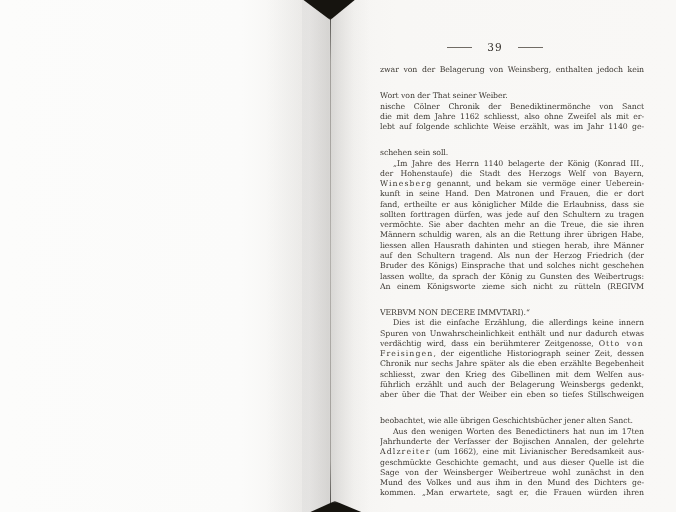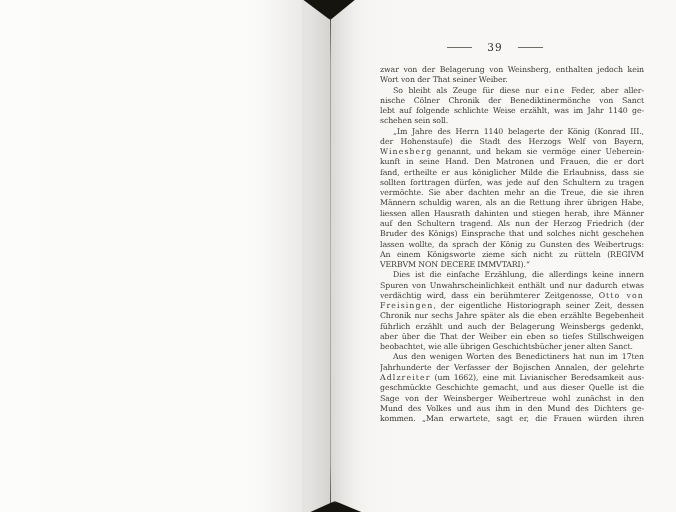--- a/index.html
+++ b/index.html
@@ -87,21 +87,21 @@
     line-height: 10.27px;
     letter-spacing: -0.1px;
   }
   .line {
     height: 10.27px;
     overflow: hidden;
     text-align: justify;
     text-align-last: justify;
     white-space: normal;
   }
-  .line.last { text-align-last: left; }
+  .line.last { text-align-last: left; margin-top: 16px; }
   .line.indent { text-indent: 13px; }
   .spaced { letter-spacing: 1.1px; }
 </style>
 </head>
 <body>
 
 <div class="scan">
   <div class="left-page"></div>
   <div class="right-page"></div>
   <div class="gutter-shade"></div>
@@ -111,22 +111,22 @@
 
   <div class="page-header">
     <span class="dash"></span>
     <span class="page-number">39</span>
     <span class="dash"></span>
   </div>
 
   <div class="text-block">
       <div class="line">zwar von der Belagerung von Weinsberg, enthalten jedoch kein</div>
       <div class="line last">Wort von der That seiner Weiber.</div>
-      <div class="line indent"><span>So bleibt als Zeuge für diese nur </span><span class="spaced">eine</span><span> Feder, aber aller-</span></div>
       <div class="line">nische Cölner Chronik der Benediktinermönche von Sanct Pantaleon,</div>
+      <div class="line">die mit dem Jahre 1162 schliesst, also ohne Zweifel als mit er-</div>
       <div class="line">lebt auf folgende schlichte Weise erzählt, was im Jahr 1140 ge-</div>
       <div class="line last">schehen sein soll.</div>
       <div class="line indent">„Im Jahre des Herrn 1140 belagerte der König (Konrad III.,</div>
       <div class="line">der Hohenstaufe) die Stadt des Herzogs Welf von Bayern,</div>
       <div class="line"><span class="spaced">Winesberg</span><span> genannt, und bekam sie vermöge einer Ueberein-</span></div>
       <div class="line">kunft in seine Hand. Den Matronen und Frauen, die er dort</div>
       <div class="line">fand, ertheilte er aus königlicher Milde die Erlaubniss, dass sie</div>
       <div class="line">sollten forttragen dürfen, was jede auf den Schultern zu tragen</div>
       <div class="line">vermöchte. Sie aber dachten mehr an die Treue, die sie ihren</div>
       <div class="line">Männern schuldig waren, als an die Rettung ihrer übrigen Habe,</div>
@@ -134,20 +134,21 @@
       <div class="line">auf den Schultern tragend. Als nun der Herzog Friedrich (der</div>
       <div class="line">Bruder des Königs) Einsprache that und solches nicht geschehen</div>
       <div class="line">lassen wollte, da sprach der König zu Gunsten des Weibertrugs:</div>
       <div class="line">An einem Königsworte zieme sich nicht zu rütteln (REGIVM</div>
       <div class="line last">VERBVM NON DECERE IMMVTARI).“</div>
       <div class="line indent">Dies ist die einfache Erzählung, die allerdings keine innern</div>
       <div class="line">Spuren von Unwahrscheinlichkeit enthält und nur dadurch etwas</div>
       <div class="line"><span>verdächtig wird, dass ein berühmterer Zeitgenosse, </span><span class="spaced">Otto von</span></div>
       <div class="line"><span class="spaced">Freisingen</span><span>, der eigentliche Historiograph seiner Zeit, dessen</span></div>
       <div class="line">Chronik nur sechs Jahre später als die eben erzählte Begebenheit</div>
+      <div class="line">schliesst, zwar den Krieg des Gibellinen mit dem Welfen aus-</div>
       <div class="line">führlich erzählt und auch der Belagerung Weinsbergs gedenkt,</div>
       <div class="line">aber über die That der Weiber ein eben so tiefes Stillschweigen</div>
       <div class="line last">beobachtet, wie alle übrigen Geschichtsbücher jener alten Sanct.</div>
       <div class="line indent">Aus den wenigen Worten des Benedictiners hat nun im 17ten</div>
       <div class="line">Jahrhunderte der Verfasser der Bojischen Annalen, der gelehrte</div>
       <div class="line"><span class="spaced">Adlzreiter</span><span> (um 1662), eine mit Livianischer Beredsamkeit aus-</span></div>
       <div class="line">geschmückte Geschichte gemacht, und aus dieser Quelle ist die</div>
       <div class="line">Sage von der Weinsberger Weibertreue wohl zunächst in den</div>
       <div class="line">Mund des Volkes und aus ihm in den Mund des Dichters ge-</div>
       <div class="line">kommen. „Man erwartete, sagt er, die Frauen würden ihren</div>

